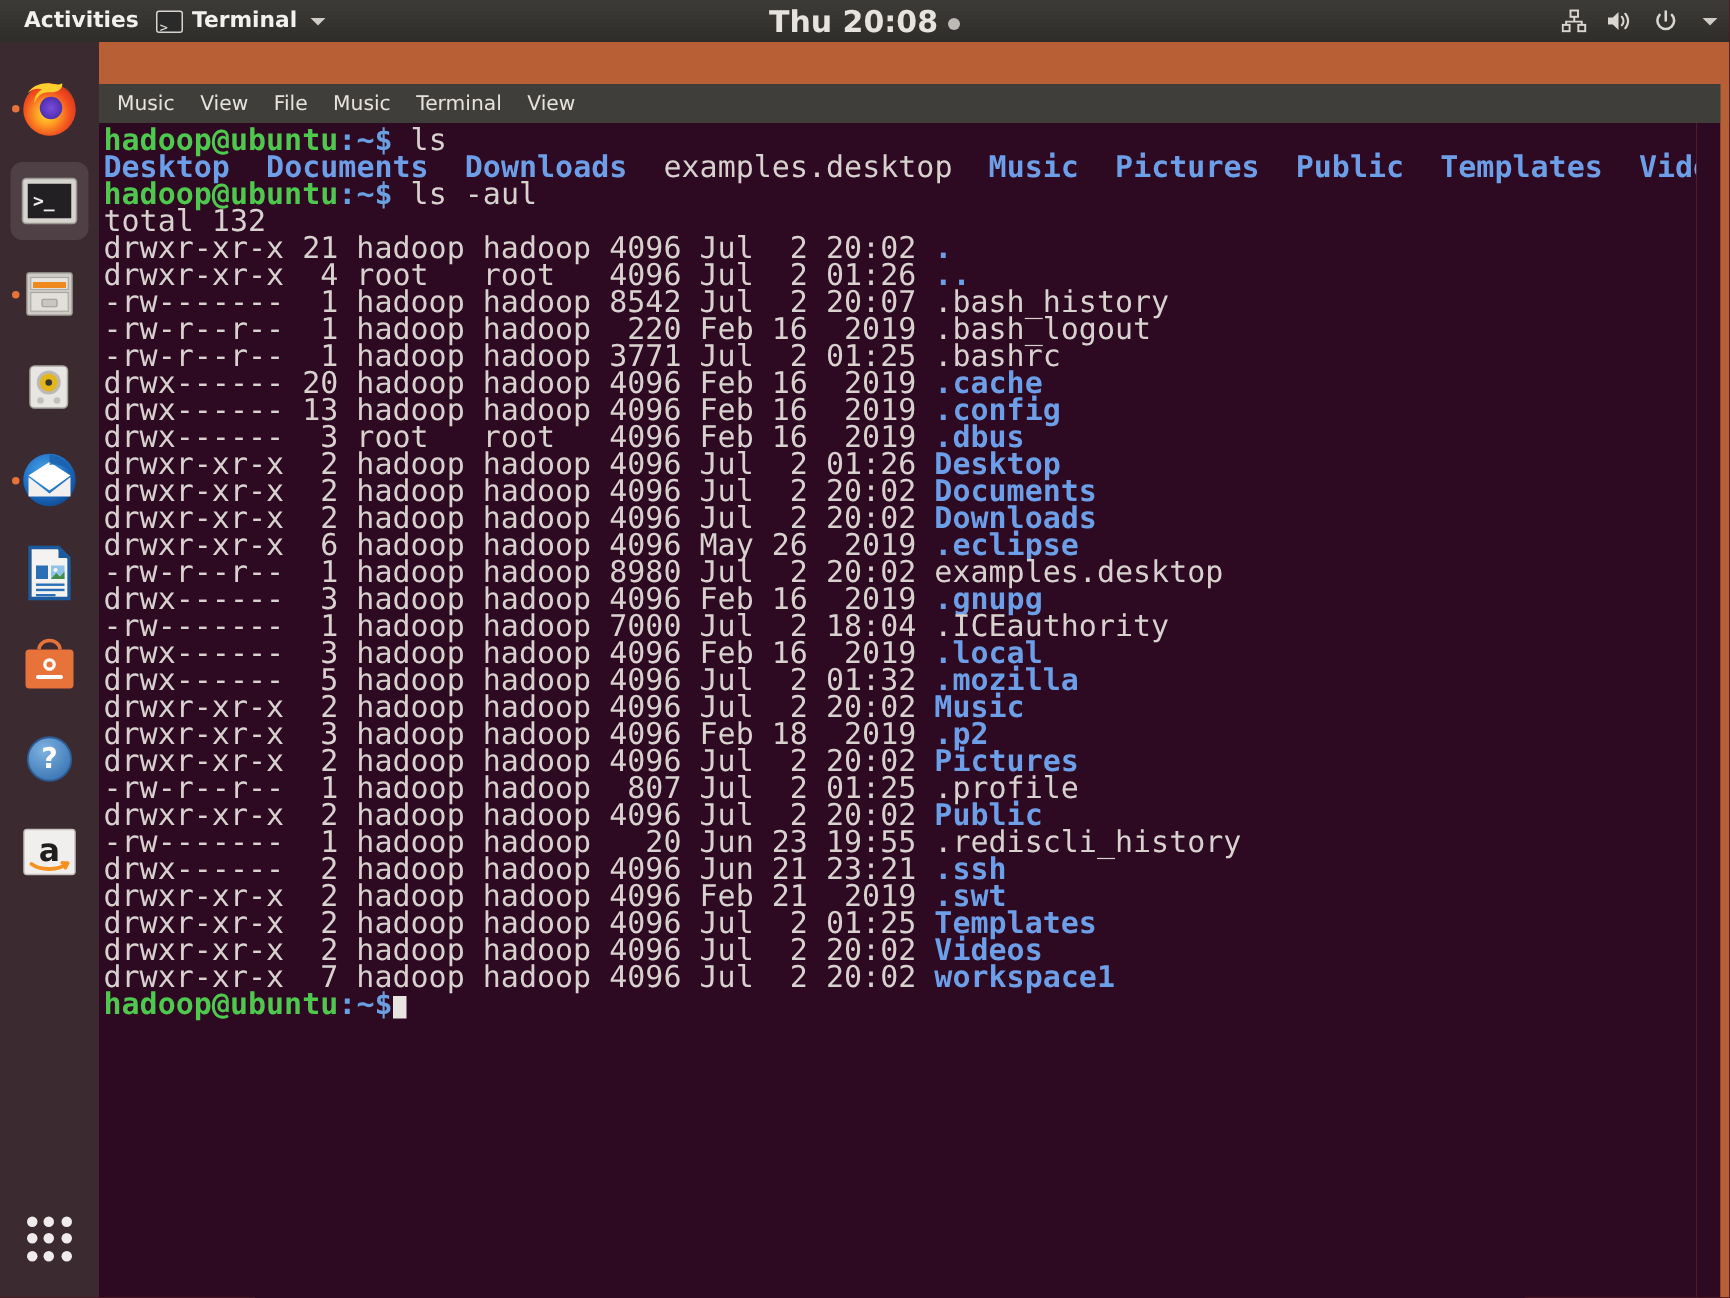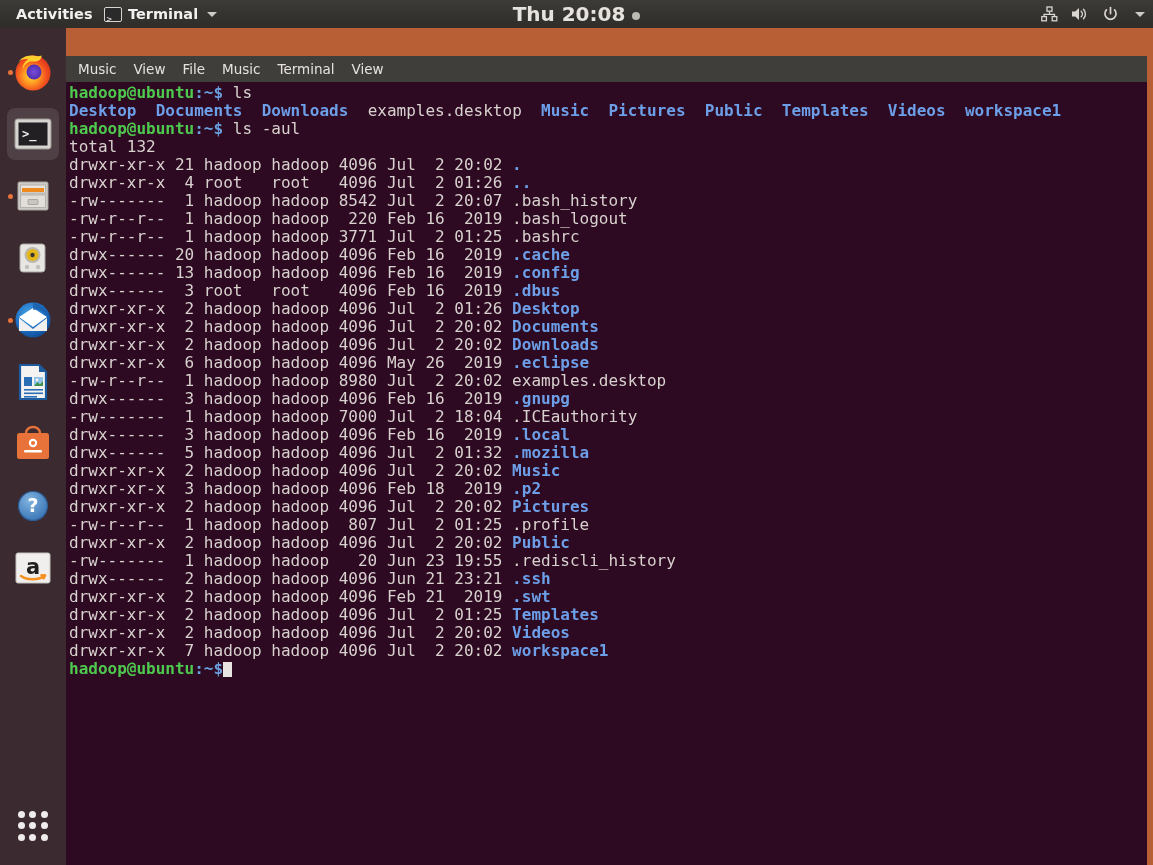--- a/index.html
+++ b/index.html
@@ -234,21 +234,21 @@
     position: absolute;
     left: 0; top: 54px;
     width: 1065px; height: 783px;
     background: #2d0922;
     overflow: hidden;
     padding: 2px 0 0 3px;
     box-sizing: border-box;
   }
   #termlines {
     font-family: "DejaVu Sans Mono", monospace;
-    font-size: 16px;
+    font-size: 20px;
     line-height: 18px;
     white-space: pre;
     color: #d6d0cc;
     letter-spacing: 0px;
   }
   .ln { height: 18px; }
   .c-prompt { color: #4ec94e; font-weight: bold; }
   .c-path   { color: #6a9fe0; font-weight: bold; }
   .c-dir    { color: #6d9fe8; font-weight: bold; }
   .c-plain  { color: #d8d2ce; }

